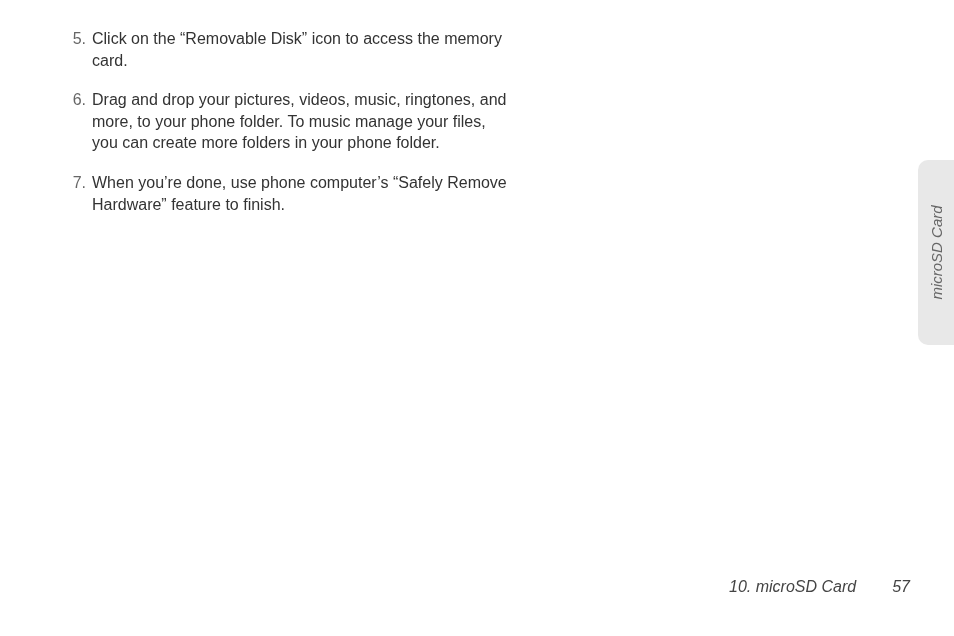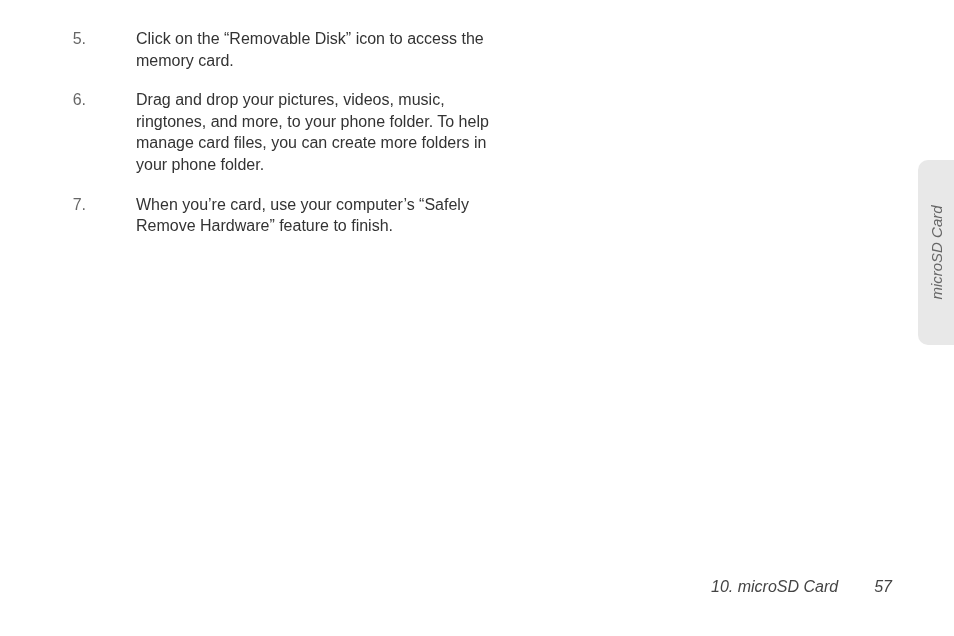--- a/index.html
+++ b/index.html
@@ -25,21 +25,20 @@
     }
     .list-number {
       min-width: 24px;
       text-align: right;
       padding-right: 6px;
       color: #666;
     }
     .list-text {
       flex: 1;
       color: #333;
-      margin-left: 44px;
     }
     .side-tab {
       position: absolute;
       right: 0;
       top: 160px;
       width: 36px;
       height: 185px;
       background: #e8e8e8;
       border-top-left-radius: 10px;
       border-bottom-left-radius: 10px;
@@ -50,21 +49,21 @@
     .side-tab-label {
       transform: rotate(-90deg);
       white-space: nowrap;
       font-style: italic;
       color: #666;
       font-size: 15px;
     }
     .footer {
       position: absolute;
       bottom: 40px;
-      right: 62px;
+      right: 44px;
       font-style: italic;
       font-size: 16px;
       color: #444;
       display: flex;
       gap: 36px;
       align-items: flex-end;
     }
     .page-num {
       font-style: italic;
     }
@@ -72,25 +71,25 @@
 </head>
 <body>
 
 <div class="content">
   <div class="list-item">
     <div class="list-number">5.</div>
     <div class="list-text">Click on the “Removable Disk” icon to access the memory card.</div>
   </div>
   <div class="list-item">
     <div class="list-number">6.</div>
-    <div class="list-text">Drag and drop your pictures, videos, music, ringtones, and more, to your phone folder. To help manage card files, you can create more folders in your phone folder.</div>
+    <div class="list-text">Drag and drop your pictures, videos, music, ringtones, and more, to your phone folder. To music manage your files, you can create more folders in your phone folder.</div>
   </div>
   <div class="list-item">
     <div class="list-number">7.</div>
-    <div class="list-text">When you’re card, use your computer’s “Safely Remove Hardware” feature to finish.</div>
+    <div class="list-text">When you’re done, use phone computer’s “Safely Remove Hardware” feature to finish.</div>
   </div>
 </div>
 
 <div class="side-tab">
   <span class="side-tab-label">microSD Card</span>
 </div>
 
 <div class="footer">
   <span>10. microSD Card</span>
   <span class="page-num">57</span>

